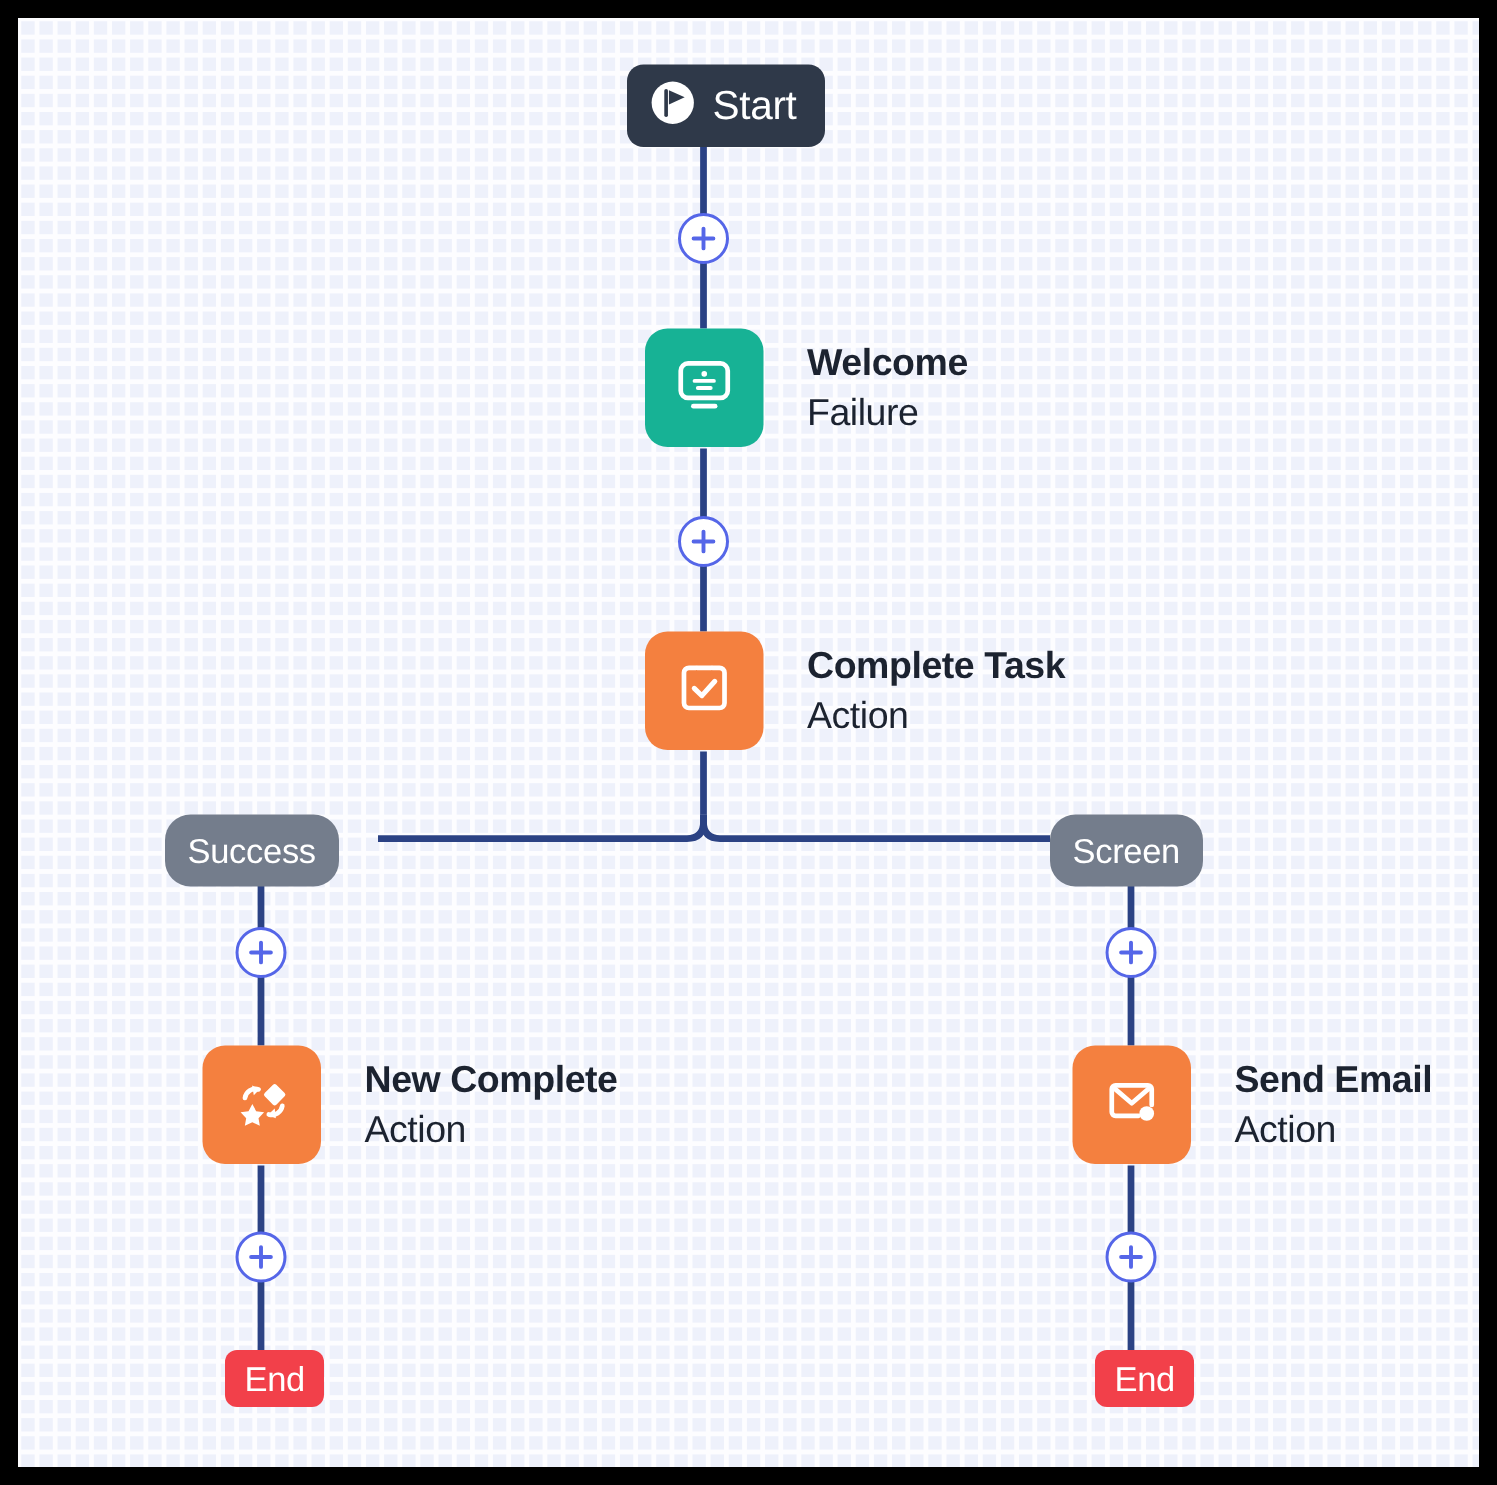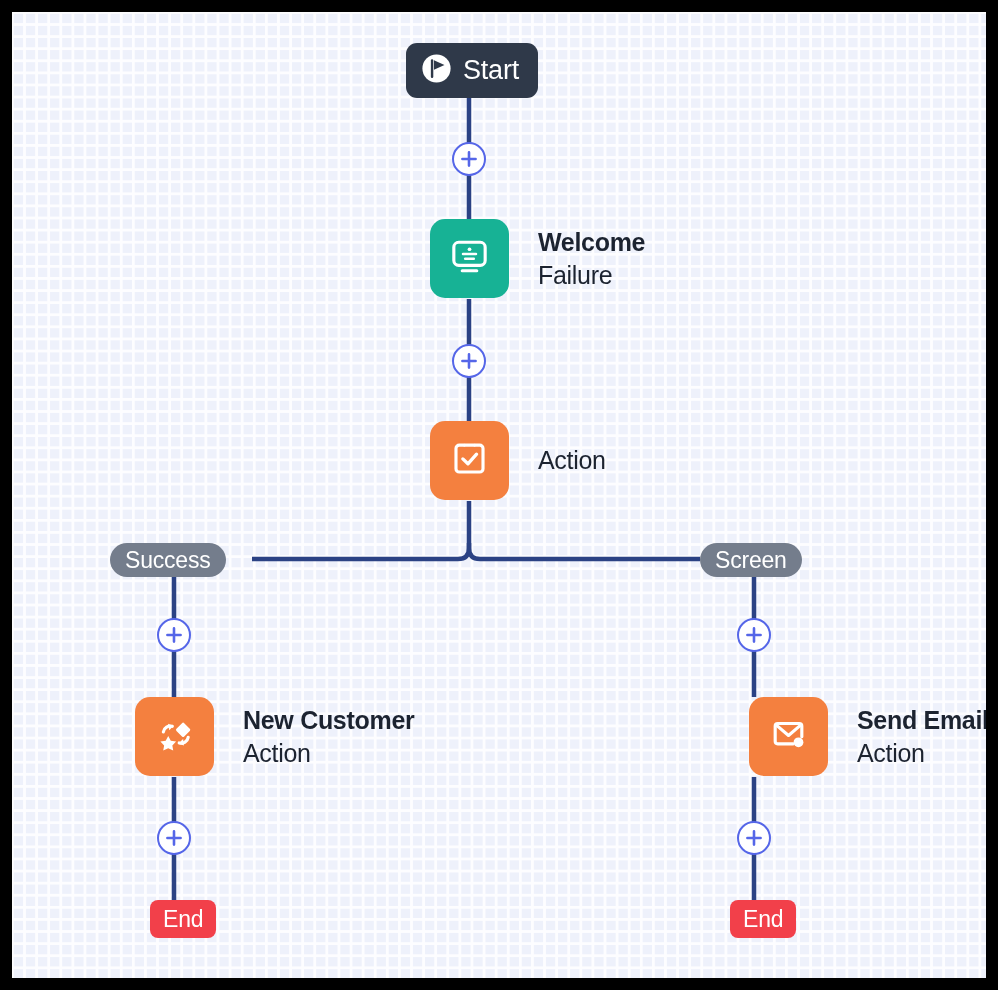--- a/index.html
+++ b/index.html
@@ -75,21 +75,21 @@
   .end-pill .label {
     color: #ffffff;
     font-size: 23px;
     font-weight: 400;
     line-height: 1;
     letter-spacing: -0.2px;
   }
 
   
   .branch-pill {
-    height: 34px;
+    height: 48px;
     border-radius: 17px;
     background: #747d8c;
     display: flex;
     align-items: center;
     justify-content: center;
     padding: 0 15px;
     box-sizing: border-box;
   }
   .branch-pill .label {
     color: #ffffff;
@@ -174,21 +174,21 @@
 
     <path d="M 162 564 L 162 685" stroke="#2b4284" stroke-width="4.5" fill="none"></path>
 
     <path d="M 162 765 L 162 888" stroke="#2b4284" stroke-width="4.5" fill="none"></path>
 
     <path d="M 742 564 L 742 685" stroke="#2b4284" stroke-width="4.5" fill="none"></path>
 
     <path d="M 742 765 L 742 888" stroke="#2b4284" stroke-width="4.5" fill="none"></path>
   </svg>
 
-  <div class="node start-pill" style="left:394px; top:31px;">
+  <div class="node start-pill" style="left:406px; top:31px;">
     <span style="flex:none;">
       <svg width="35" height="35" viewBox="0 0 36 36">
         <circle cx="18" cy="18" r="14.5" fill="#ffffff"></circle>
         <rect x="12.2" y="8.6" width="2.5" height="19.2" rx="1.2" fill="#2f3949"></rect>
         <path d="M 15.4 9.4 L 26.2 14.3 L 15.4 19.2 Z" fill="#2f3949"></path>
       </svg>
     </span>
     <span class="label">Start</span>
   </div>
 
@@ -229,20 +229,21 @@
           <path d="M 18.4 10.4 L 13.6 10.4 A 3.4 3.4 0 0 0 10.2 13.8 L 10.2 34.4
                    A 3.4 3.4 0 0 0 13.6 37.8 L 34.4 37.8
                    A 3.4 3.4 0 0 0 37.8 34.4 L 37.8 13.8
                    A 3.4 3.4 0 0 0 34.4 10.4 L 29.6 10.4" fill="none" stroke="#ffffff" stroke-width="3.2" stroke-linecap="round"></path>
           <path d="M 19.2 10.4 L 28.8 10.4" stroke="#ffffff" stroke-width="3.2" stroke-linecap="round"></path>
           <path d="M 17.2 24.4 L 22.4 29.4 L 31.2 19.6" fill="none" stroke="#ffffff" stroke-width="3.4" stroke-linecap="round" stroke-linejoin="round"></path>
         </svg>
       </span>
     </div>
     <div class="step-text">
+      <span class="step-title">Complete Task</span>
       <span class="step-sub">Action</span>
     </div>
   </div>
 
   <div class="node branch-pill" style="left:98px; top:531px;">
     <span class="label">Success</span>
   </div>
 
   <div class="node branch-pill" style="left:688px; top:531px;">
     <span class="label">Screen</span>
@@ -272,26 +273,26 @@
 
           <path d="M 17.6 25.6 L 20.2 30.4 L 25.6 31.2 L 21.8 35.2 L 22.7 40.4
                    L 17.6 38.0 L 12.5 40.4 L 13.4 35.2 L 9.6 31.2 L 15.0 30.4 Z" fill="#ffffff"></path>
 
           <path d="M 38.0 26.8 A 7.2 7.2 0 0 1 28.8 32.6" fill="none" stroke="#ffffff" stroke-width="3.2" stroke-linecap="round"></path>
           <path d="M 32.8 28.6 L 28.0 33.2 L 33.6 35.2 Z" fill="#ffffff"></path>
         </svg>
       </span>
     </div>
     <div class="step-text">
-      <span class="step-title">New Customer</span>
+      <span class="step-title">New Complete</span>
       <span class="step-sub">Action</span>
     </div>
   </div>
 
-  <div class="node step" style="left:737px; top:685px;">
+  <div class="node step" style="left:703px; top:685px;">
     <div class="tile orange">
       <span>
         <svg width="47" height="47" viewBox="0 0 48 48">
           <path d="M 37.6 26.2 L 37.6 15.4 A 2.6 2.6 0 0 0 35.0 12.8 L 13.0 12.8
                    A 2.6 2.6 0 0 0 10.4 15.4 L 10.4 31.0
                    A 2.6 2.6 0 0 0 13.0 33.6 L 28.6 33.6" fill="none" stroke="#ffffff" stroke-width="3.2" stroke-linecap="round"></path>
           <path d="M 11.6 14.4 L 24.0 25.0 L 36.4 14.4" fill="none" stroke="#ffffff" stroke-width="3.2" stroke-linecap="round" stroke-linejoin="round"></path>
           <circle cx="34.2" cy="32.0" r="5.0" fill="#ffffff"></circle>
         </svg>
       </span>

